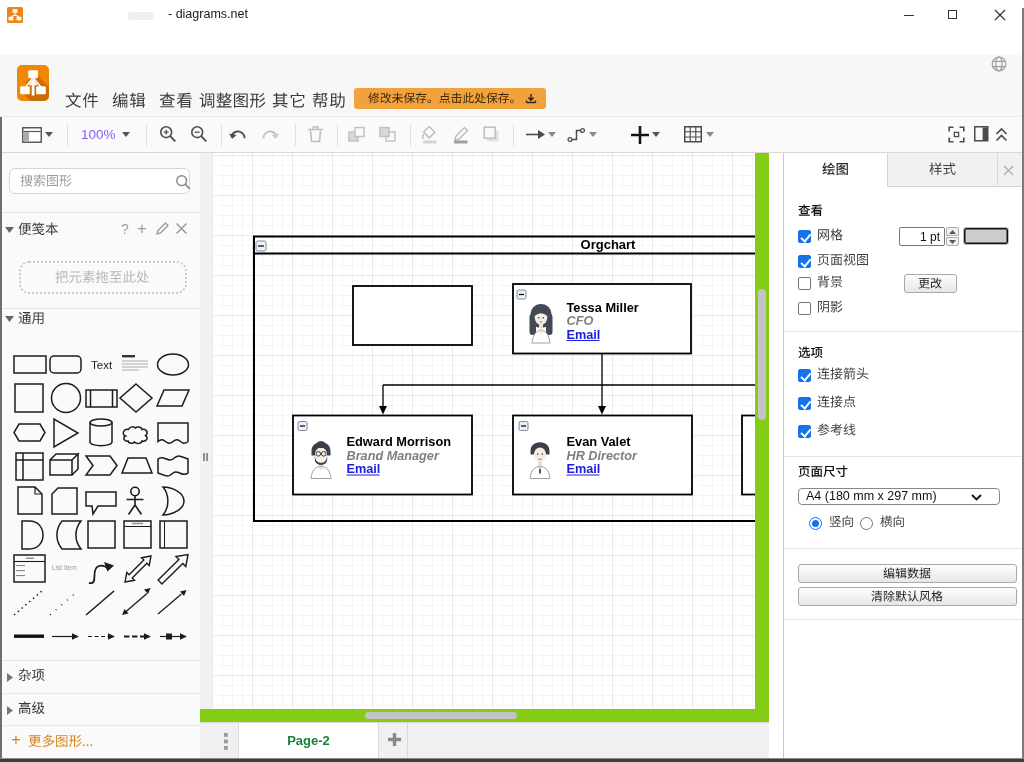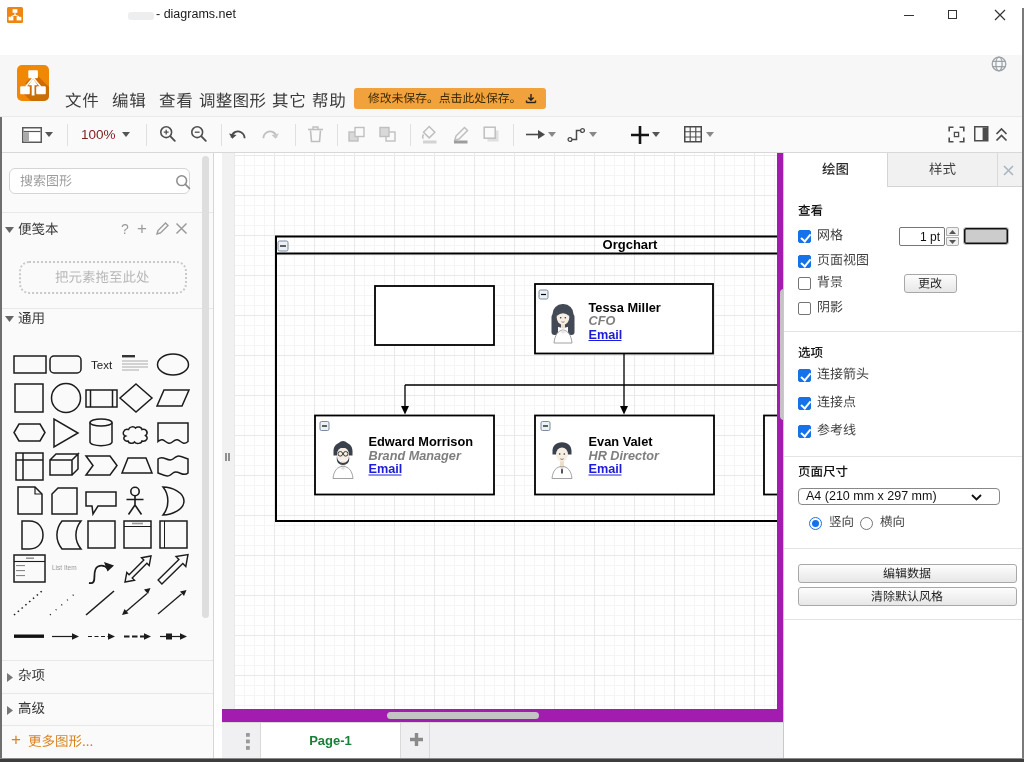--- a/index.html
+++ b/index.html
@@ -22,21 +22,21 @@
 
 <div class="abs" style="left:0;top:0;width:1024px;height:30px;background:#fff">
   <svg class="abs" style="left:7px;top:7px" width="16" height="16" viewBox="0 0 16 16">
         <rect width="16" height="16" rx="1.5" fill="#ef8411"></rect>
         <rect x="5.6" y="2.2" width="4.8" height="3.6" fill="#fff"></rect>
         <rect x="1.6" y="9.8" width="4.8" height="3.6" fill="#fff"></rect>
         <rect x="9.6" y="9.8" width="4.8" height="3.6" fill="#fff"></rect>
         <path d="M8 5.8V8M8 8L4 9.8M8 8l4 1.8" stroke="#fff" stroke-width="1.1" fill="none"></path>
       </svg>
   <div class="abs" style="left:128px;top:12px;width:26px;height:8px;background:#eceef0;border-radius:3px"></div>
-  <div class="abs" style="left:156px;top:7px;font-size:12.5px;color:#191919">- diagrams.net</div>
+  <div class="abs" style="left:168px;top:7px;font-size:12.5px;color:#191919">- diagrams.net</div>
   <div class="abs" style="left:904px;top:14.5px;width:10px;height:1.5px;background:#333"></div>
   <div class="abs" style="left:948px;top:10px;width:9px;height:9px;border:1.2px solid #333"></div>
   <svg class="abs" style="left:994px;top:9px" width="12" height="12" viewBox="0 0 12 12">
         <path d="M1 1l10 10M11 1L1 11" stroke="#333" stroke-width="1.2"></path>
       </svg>
 </div>
 
 <div class="abs" style="left:0;top:55px;width:1024px;height:62px;background:#f7f7f7;border-bottom:1px solid #e9e9e9">
   <svg class="abs" style="left:17px;top:10px" width="32" height="36" viewBox="0 0 32 36">
     <defs>
@@ -105,21 +105,21 @@
 <div class="abs" style="left:0;top:117px;width:1024px;height:36px;background:#fafafa;border-bottom:1px solid #d8d8d8">
   <svg class="abs" style="left:22px;top:10px" width="20" height="16" viewBox="0 0 20 16">
         <rect x=".75" y=".75" width="18.5" height="14.5" fill="#fff" stroke="#5a5a5a" stroke-width="1.5"></rect>
         <path d="M1.5 4.5h17" stroke="#5a5a5a" stroke-width="1.2"></path>
         <rect x="1.5" y="5.2" width="5.5" height="9.3" fill="#aaa"></rect>
       </svg>
   <svg class="abs" style="left:45px;top:15px" width="8" height="5">
         <path d="M0 0h8L4 5z" fill="#555"></path>
       </svg>
   <div class="sep" style="left:67px"></div>
-  <div class="abs" style="left:81px;top:10px;font-size:13.5px;color:#7f1d1d">100%</div>
+  <div class="abs" style="left:81px;top:10px;font-size:13.5px;color:#8b5cf6">100%</div>
   <svg class="abs" style="left:122px;top:15px" width="8" height="5">
         <path d="M0 0h8L4 5z" fill="#555"></path>
       </svg>
   <div class="sep" style="left:146px"></div>
   <svg class="abs" style="left:159px;top:8px" width="18" height="18" viewBox="0 0 18 18" fill="none" stroke="#4f4f4f">
         <circle cx="7.2" cy="7.2" r="5.4" stroke-width="1.6"></circle>
         <path d="M11.4 11.4l4.4 4.4" stroke-width="1.9" stroke-linecap="round"></path>
         <path d="M7.2 4.8v4.8M4.8 7.2h4.8" stroke-width="1.3"></path>
       </svg>
   <svg class="abs" style="left:190px;top:8px" width="18" height="18" viewBox="0 0 18 18" fill="none" stroke="#4f4f4f">
@@ -354,21 +354,21 @@
       </div>
   <div class="abs" style="left:0;top:572px;width:213px;height:1px;background:#e7e7e7"></div>
   <div class="abs" style="left:11px;top:577px;font-size:17px;color:#d8821e">+</div>
   <div class="abs" style="left:28px;top:581px">
         <svg width="67" height="16" viewBox="0 -11.9 67 16" style="display:block">
           <path d="M3.4 -3.2 2.5 -2.9C3 -2.1 3.6 -1.5 4.2 -1C3.4 -0.5 2.2 -0.1 0.6 0.2C0.9 0.4 1.1 0.9 1.2 1.1C3 0.7 4.3 0.2 5.2 -0.4C7 0.6 9.5 0.9 12.6 1C12.7 0.7 12.9 0.3 13.1 0C10.1 -0 7.7 -0.2 6 -1C6.7 -1.7 7 -2.5 7.2 -3.3H11.8V-8.6H7.4V-9.7H12.6V-10.6H0.9V-9.7H6.3V-8.6H2.1V-3.3H6.1C6 -2.7 5.7 -2.1 5 -1.5C4.4 -2 3.8 -2.5 3.4 -3.2ZM3.1 -5.5H6.3V-5C6.3 -4.7 6.3 -4.4 6.3 -4.2H3.1ZM7.3 -4.2C7.3 -4.4 7.4 -4.7 7.4 -5V-5.5H10.8V-4.2ZM3.1 -7.7H6.3V-6.4H3.1ZM7.4 -7.7H10.8V-6.4H7.4Z M19.7 -11.4C18.8 -10.2 17.2 -8.9 15 -8C15.2 -7.9 15.5 -7.5 15.7 -7.3C16.9 -7.9 18 -8.5 18.9 -9.2H22.7C22 -8.4 21.1 -7.7 20 -7.1C19.5 -7.5 18.8 -8 18.3 -8.3L17.5 -7.7C18.1 -7.4 18.7 -7 19.1 -6.6C17.7 -5.9 16.1 -5.4 14.6 -5.1C14.7 -4.9 14.9 -4.5 15 -4.2C18.6 -5 22.5 -6.8 24.2 -9.8L23.6 -10.2L23.4 -10.2H19.9C20.2 -10.5 20.5 -10.8 20.8 -11.1ZM21.9 -6.7C20.9 -5.3 18.9 -3.8 16.2 -2.8C16.4 -2.6 16.7 -2.3 16.8 -2.1C18.5 -2.7 19.9 -3.6 21.1 -4.5H24.7C24.1 -3.4 23.1 -2.6 21.9 -1.9C21.5 -2.4 20.8 -2.9 20.2 -3.3L19.4 -2.8C19.9 -2.4 20.5 -1.9 21 -1.4C19.1 -0.6 16.8 -0.1 14.5 0.1C14.7 0.4 14.9 0.8 14.9 1.1C19.7 0.5 24.4 -1 26.2 -5L25.6 -5.5L25.4 -5.4H22.1C22.4 -5.7 22.7 -6.1 23 -6.4Z M32.1 -3.8C33.1 -3.5 34.5 -3.1 35.3 -2.7L35.7 -3.4C34.9 -3.7 33.6 -4.2 32.5 -4.4ZM30.7 -2.1C32.6 -1.8 34.9 -1.3 36.2 -0.8L36.7 -1.6C35.3 -2 33 -2.5 31.2 -2.7ZM28.1 -10.7V1.1H29.1V0.5H38.4V1.1H39.4V-10.7ZM29.1 -0.4V-9.8H38.4V-0.4ZM32.6 -9.6C31.9 -8.5 30.8 -7.4 29.6 -6.7C29.8 -6.6 30.2 -6.3 30.3 -6.1C30.7 -6.4 31.1 -6.7 31.5 -7.1C32 -6.6 32.5 -6.2 33 -5.9C31.8 -5.3 30.6 -4.9 29.3 -4.7C29.5 -4.5 29.7 -4.1 29.8 -3.8C31.2 -4.2 32.6 -4.7 33.9 -5.3C35 -4.7 36.3 -4.3 37.5 -4C37.7 -4.2 37.9 -4.6 38.1 -4.8C36.9 -5 35.7 -5.3 34.7 -5.8C35.7 -6.5 36.5 -7.3 37.1 -8.2L36.5 -8.5L36.4 -8.5H32.9C33.1 -8.7 33.3 -9 33.4 -9.3ZM32.1 -7.6 32.2 -7.7H35.7C35.2 -7.2 34.6 -6.7 33.8 -6.3C33.1 -6.7 32.5 -7.1 32.1 -7.6Z M51.9 -11.1C51.1 -10 49.5 -8.9 48.2 -8.2C48.5 -8 48.8 -7.7 49 -7.5C50.4 -8.3 51.9 -9.5 52.9 -10.7ZM52.3 -7.4C51.4 -6.2 49.8 -5 48.4 -4.3C48.6 -4.1 48.9 -3.8 49.1 -3.6C50.6 -4.4 52.2 -5.7 53.2 -7ZM52.6 -3.8C51.6 -2.1 49.7 -0.6 47.7 0.3C48 0.5 48.2 0.8 48.4 1.1C50.5 0.1 52.4 -1.5 53.6 -3.4ZM46 -9.6V-6.1H43.8V-9.6ZM41.1 -6.1V-5.1H42.8C42.8 -3.1 42.5 -1.1 41 0.5C41.2 0.6 41.6 0.9 41.8 1.2C43.4 -0.6 43.7 -2.8 43.8 -5.1H46V1.1H47V-5.1H48.4V-6.1H47V-9.6H48.2V-10.5H41.3V-9.6H42.8V-6.1Z M55.9 0.2C56.4 0.2 56.8 -0.2 56.8 -0.8C56.8 -1.3 56.4 -1.7 55.9 -1.7C55.4 -1.7 55 -1.3 55 -0.8C55 -0.2 55.4 0.2 55.9 0.2Z M59.6 0.2C60.1 0.2 60.5 -0.2 60.5 -0.8C60.5 -1.3 60.1 -1.7 59.6 -1.7C59.1 -1.7 58.7 -1.3 58.7 -0.8C58.7 -0.2 59.1 0.2 59.6 0.2Z M63.4 0.2C63.9 0.2 64.3 -0.2 64.3 -0.8C64.3 -1.3 63.9 -1.7 63.4 -1.7C62.9 -1.7 62.5 -1.3 62.5 -0.8C62.5 -0.2 62.9 0.2 63.4 0.2Z" fill="#d8821e"></path>
         </svg>
       </div>
   <div class="abs" style="left:202px;top:3px;width:7px;height:462px;background:#dedede;border-radius:3.5px"></div>
 </div>
-<div class="abs" style="left:222px;top:153px;width:569px;height:605px;background:#a21caf">
+<div class="abs" style="left:200px;top:153px;width:569px;height:605px;background:#84cc16">
   <div class="abs" style="left:0;top:0;width:12px;height:556px;background:#f1f1f1"></div>
   <div class="abs" style="left:12px;top:0;width:543px;height:556px;background:#fff;background-image:linear-gradient(to right,#e9e9e9 1px,transparent 1px),linear-gradient(to bottom,#e9e9e9 1px,transparent 1px),linear-gradient(to right,#f5f5f5 1px,transparent 1px),linear-gradient(to bottom,#f5f5f5 1px,transparent 1px);background-size:40px 40px,40px 40px,10px 10px,10px 10px;background-position:0 2px"></div>
   <svg class="abs" style="left:0;top:0" width="555" height="568" viewBox="0 0 555 568" fill="none">
 
     <path d="M53 83.5H555M53 100.5H555M53 368H555M54 83V369" stroke="#000" stroke-width="2"></path>
     <text x="408" y="96" font-family="Liberation Sans" font-size="13" font-weight="bold" fill="#000" text-anchor="middle">Orgchart</text>
 
     <g stroke="#000" stroke-width="1.3">
       <path d="M183 232H555M402 200.5V253.5M183 232v21.5"></path>
     </g>
@@ -453,21 +453,21 @@
   <div class="abs" style="left:3px;top:300px;width:1.5px;height:8px;background:#909090"></div>
   <div class="abs" style="left:6px;top:300px;width:1.5px;height:8px;background:#909090"></div>
   <div class="abs" style="left:558px;top:136px;width:8px;height:131px;background:#c4c4c4;border-radius:4px"></div>
   <div class="abs" style="left:165px;top:559px;width:152px;height:7px;background:#c4c4c4;border-radius:3.5px"></div>
   <div class="abs" style="left:0;top:569px;width:569px;height:36px;background:#f0f0f2;border-top:1px solid #d8d8d8">
     <svg class="abs" style="left:24px;top:10px" width="5" height="18">
           <rect x="0" y="0" width="3.8" height="3.8" fill="#9a9a9a"></rect>
           <rect x="0" y="6.5" width="3.8" height="3.8" fill="#9a9a9a"></rect>
           <rect x="0" y="13" width="3.8" height="3.8" fill="#9a9a9a"></rect>
         </svg>
-    <div class="abs" style="left:38px;top:0;width:141px;height:35px;background:#fff;border-left:1px solid #dadada;border-right:1px solid #dadada;display:flex;align-items:center;justify-content:center;font-size:13px;font-weight:bold;color:#1a8038">Page-1</div>
+    <div class="abs" style="left:38px;top:0;width:141px;height:35px;background:#fff;border-left:1px solid #dadada;border-right:1px solid #dadada;display:flex;align-items:center;justify-content:center;font-size:13px;font-weight:bold;color:#1a8038">Page-2</div>
     <div class="abs" style="left:207px;top:0;width:1px;height:35px;background:#dadada"></div>
     <svg class="abs" style="left:188px;top:10px" width="13" height="13" viewBox="0 0 13 13">
           <path d="M6.5 0v13M0 6.5h13" stroke="#8a8a8a" stroke-width="3.4"></path>
         </svg>
   </div>
 </div>
 <div class="abs" style="left:783px;top:153px;width:241px;height:609px;background:#fff;border-left:1px solid #c9c9c9">
   <div class="abs" style="left:0;top:0;width:240px;height:34px;background:#f1f1f1;border-bottom:1px solid #d5d5d5"></div>
   <div class="abs" style="left:0;top:0;width:104px;height:34px;background:#fff;border-right:1px solid #d5d5d5;display:flex;align-items:center;justify-content:center">
         <svg width="28" height="16" viewBox="0 -11.9 28 16" style="display:block">
@@ -556,21 +556,21 @@
         </svg>
       </div>
   <div class="hdiv" style="top:303px"></div>
 
   <div class="abs" style="left:14px;top:312px">
         <svg width="51" height="15" viewBox="0 -11.0 51 15" style="display:block">
           <path d="M5.7 -5.7V-3.5C5.7 -2.2 5.1 -0.8 0.6 0.1C0.8 0.3 1.2 0.8 1.3 1.1C6.1 0.1 6.9 -1.7 6.9 -3.4V-5.7ZM6.8 -1.3C8.2 -0.6 10.1 0.4 11 1.1L11.8 0.2C10.8 -0.5 8.8 -1.5 7.4 -2.1ZM2 -7.5V-1.6H3.2V-6.4H9.4V-1.7H10.6V-7.5H6.1C6.3 -7.9 6.6 -8.3 6.8 -8.8H11.7V-9.9H0.9V-8.8H5.4C5.3 -8.4 5.1 -7.9 4.9 -7.5Z M17.5 -4.1H19.8V-2.9H17.5ZM17.5 -5V-6.2H19.8V-5ZM17.5 -1.9H19.8V-0.7H17.5ZM13.2 -9.8V-8.7H17.9C17.8 -8.2 17.7 -7.7 17.6 -7.3H13.7V1.1H14.9V0.4H22.6V1.1H23.8V-7.3H18.8L19.3 -8.7H24.4V-9.8ZM14.9 -0.7V-6.2H16.4V-0.7ZM22.6 -0.7H20.9V-6.2H22.6Z M27.1 -10V-6.4C27.1 -4.4 27 -1.6 25.4 0.3C25.6 0.4 26.1 0.9 26.3 1.1C27.8 -0.5 28.2 -2.9 28.4 -4.9H31.4C32.1 -2 33.6 0.1 36.2 1C36.4 0.7 36.8 0.2 37 -0.1C34.7 -0.8 33.3 -2.6 32.6 -4.9H35.9V-10ZM28.4 -8.9H34.6V-6.1H28.4V-6.4Z M39.5 -5.1C40.3 -4.1 41.3 -2.8 41.7 -1.9L42.8 -2.6C42.4 -3.5 41.4 -4.8 40.5 -5.7ZM45.2 -10.6V-8H38.1V-6.8H45.2V-0.6C45.2 -0.3 45.1 -0.2 44.8 -0.2C44.5 -0.2 43.4 -0.2 42.3 -0.2C42.5 0.1 42.8 0.7 42.8 1.1C44.2 1.1 45.2 1 45.7 0.8C46.3 0.6 46.5 0.3 46.5 -0.6V-6.8H49.4V-8H46.5V-10.6Z" fill="#111"></path>
         </svg>
       </div>
   <div class="abs" style="left:14px;top:335px;width:202px;height:17px;background:#fff;border:1px solid #888;border-radius:4px">
-    <div class="abs" style="left:7px;top:0px;font-size:12.5px;color:#111">A4 (210 mm x 297 mm)</div>
+    <div class="abs" style="left:7px;top:0px;font-size:12.5px;color:#111">A4 (180 mm x 297 mm)</div>
     <svg class="abs" style="left:172px;top:4.5px" width="11" height="7" viewBox="0 0 11 7">
           <path d="M1 1l4.5 4.5L10 1" stroke="#111" stroke-width="1.8" fill="none"></path>
         </svg>
   </div>
   <div class="radio on" style="left:25px;top:364px"></div>
   <div class="abs" style="left:45px;top:362px">
         <svg width="26" height="15" viewBox="0 -11.0 26 15" style="display:block">
           <path d="M1.4 -9.7V-4.6H2.3V-9.7ZM3.8 -10.2V-4.2H4.6V-10.2ZM3.1 -2.1C3.4 -1.5 3.8 -0.7 3.9 -0.2L4.8 -0.5C4.6 -1 4.3 -1.8 4 -2.4ZM5.5 -4.3 5.6 -4.2 5.6 -4.2C5.7 -3.9 5.9 -3.6 6 -3.2H1.3V-2.4H11.3V-3.2H6.9C6.8 -3.6 6.6 -4.1 6.4 -4.5C7.1 -4.8 7.7 -5.1 8.3 -5.6C9.2 -4.9 10.2 -4.4 11.4 -4C11.5 -4.3 11.8 -4.7 12 -4.9C10.8 -5.1 9.8 -5.6 9 -6.2C10 -7.1 10.7 -8.3 11.1 -9.8L10.6 -10L10.4 -9.9H5.5V-9.1H6.1L5.9 -9.1C6.3 -8 6.9 -7 7.7 -6.2C6.9 -5.7 6 -5.2 5.1 -5C5.2 -4.8 5.4 -4.5 5.5 -4.3ZM6.8 -9.1H10C9.6 -8.2 9 -7.4 8.3 -6.8C7.7 -7.4 7.1 -8.2 6.8 -9.1ZM8.6 -2.4C8.4 -1.7 8.1 -0.8 7.7 -0.1H0.7V0.7H11.8V-0.1H8.7C8.9 -0.7 9.2 -1.5 9.5 -2.1Z M18 -10.5C17.8 -9.9 17.5 -9 17.2 -8.3H13.7V1H14.7V-7.4H22.9V-0.2C22.9 -0 22.8 0.1 22.6 0.1C22.3 0.1 21.5 0.1 20.6 0C20.7 0.3 20.8 0.7 20.9 1C22 1 22.8 1 23.2 0.8C23.7 0.7 23.8 0.4 23.8 -0.2V-8.3H18.2C18.5 -8.9 18.9 -9.7 19.1 -10.3ZM17.2 -4.9H20.3V-2.5H17.2ZM16.3 -5.8V-0.7H17.2V-1.6H21.2V-5.8Z" fill="#3f3f3f"></path>
         </svg>
       </div>

